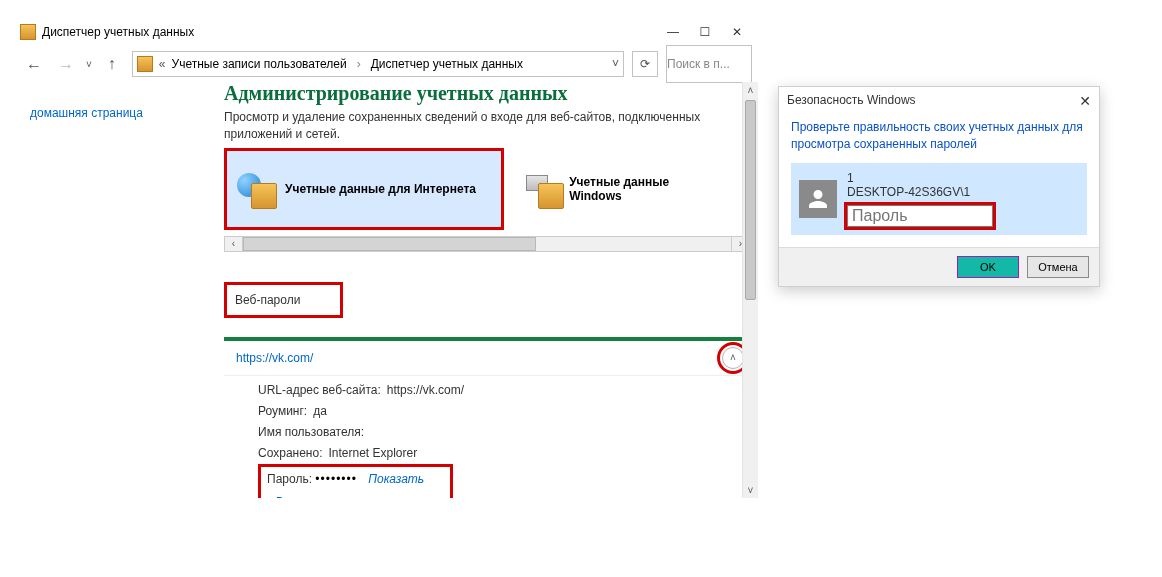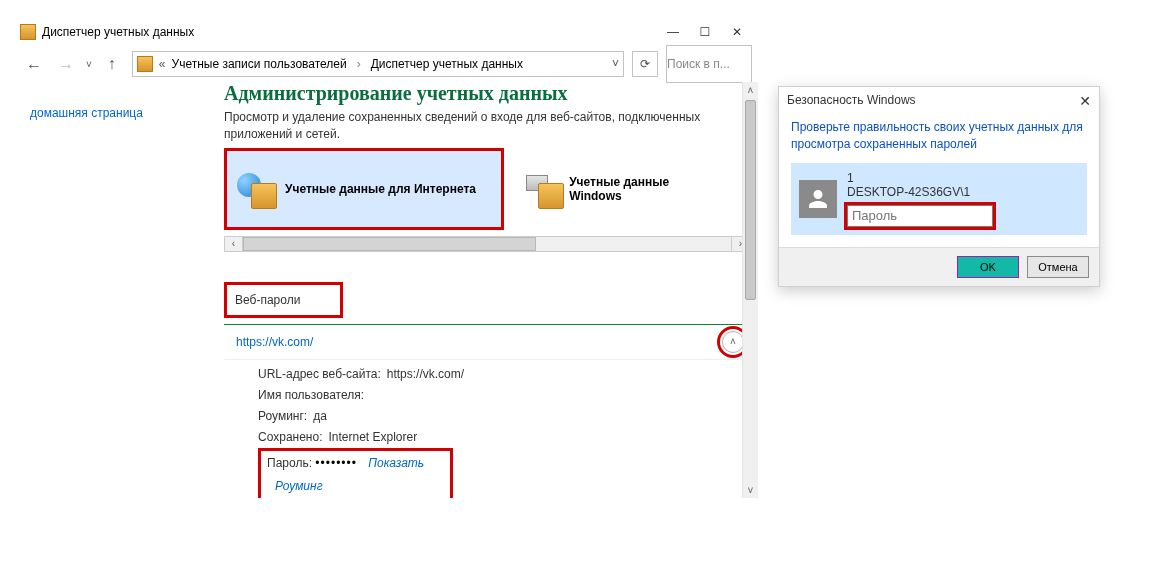--- a/index.html
+++ b/index.html
@@ -199,22 +199,22 @@
     margin-top:30px;
   }
   .section-header {
     display:inline-block;
     border:3px solid #d20000;
     padding:8px 40px 8px 8px;
     color:#333;
     font-size:12px;
   }
   .items-container {
-    margin-top:6px;
-    border-top:1px solid #15803d;
+    margin-top:19px;
+    border-top:4px solid #15803d;
   }
   .item-row {
     display:flex;
     align-items:center;
     justify-content:space-between;
     padding:6px 6px 6px 12px;
   }
   .item-row a { color:#0066cc; text-decoration:none; }
   .collapse-btn {
     width:22px; height:22px;
@@ -306,21 +306,21 @@
   .avatar svg { width:24px; height:24px; fill:#fff; }
   .user-block { flex:1; }
   .user-top { font-size:12px; color:#333; }
   .pw-input {
     margin-top:6px;
     width:146px;
     height:22px;
     border:1px solid #7a7a7a;
     outline:3px solid #d20000;
     background:#fff;
-    font-size:13px;
+    font-size:16px;
     color:#888;
     padding:0 4px;
   }
   .dlg-buttons {
     background:#f0f0f0;
     border-top:1px solid #dcdcdc;
     padding:8px 10px;
     display:flex;
     justify-content:flex-end;
     gap:8px;
@@ -419,26 +419,26 @@
             <a href="#">https://vk.com/</a>
             <div class="collapse-btn">˄</div>
           </div>
 
           <div class="details">
             <div class="row">
               <span class="label">URL-адрес веб-сайта:</span>
               <span class="value">https://vk.com/</span>
             </div>
             <div class="row">
+              <span class="label">Роуминг:</span>
+              <span class="value">да</span>
+            </div>
+            <div class="row">
               <span class="label">Имя пользователя:</span>
               <span class="value"></span>
-            </div>
-            <div class="row">
-              <span class="label">Роуминг:</span>
-              <span class="value">да</span>
             </div>
             <div class="row">
               <span class="label">Сохранено:</span>
               <span class="value">Internet Explorer</span>
             </div>
             <div class="reveal-box">
               <span class="label">Пароль:</span>
               <span class="dots">••••••••</span>
               <a href="#">Показать</a>
               <div class="delete-link"><a href="#">Роуминг</a></div>

